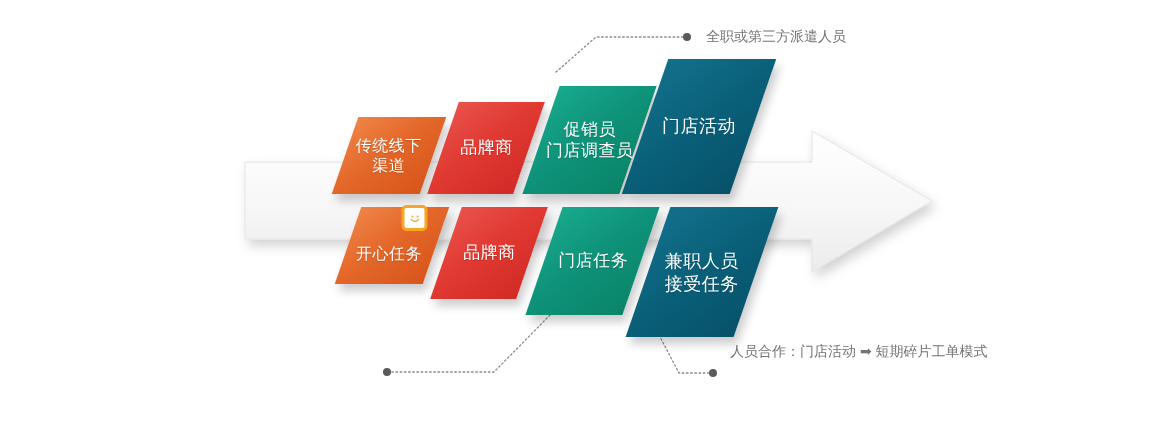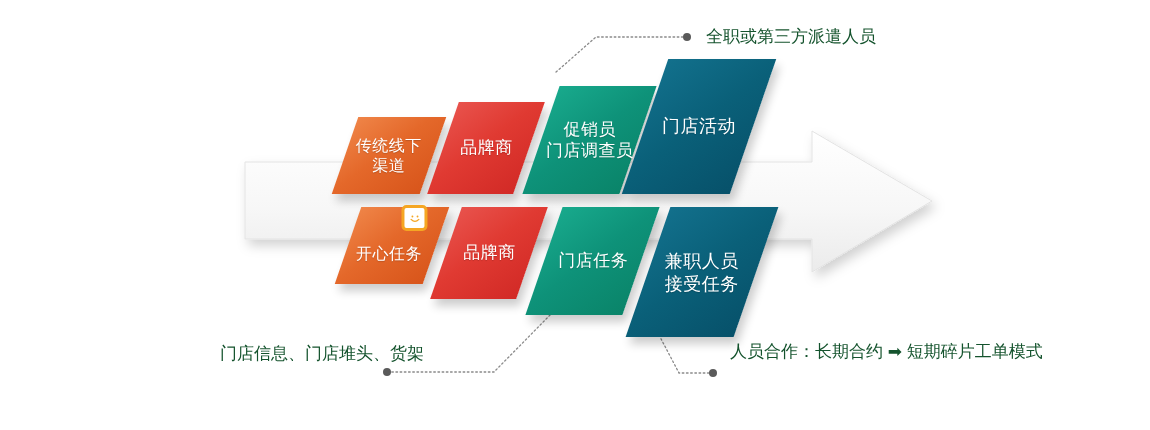--- a/index.html
+++ b/index.html
@@ -66,22 +66,22 @@
     border: 3px solid #f5a623;
     box-sizing: border-box;
     display: flex;
     align-items: center;
     justify-content: center;
   }
 
   
   .note {
     position: absolute;
-    color: #14532d;
-    font-size: 17px;
+    color: #737373;
+    font-size: 14px;
     line-height: 23px;
     white-space: nowrap;
   }
   .note .ln { display: block; }
 </style>
 </head>
 <body>
 
 <div id="stage">
 
@@ -152,20 +152,19 @@
   <div class="block c-teal" style="left:648px; top:207px; width:108px; height:130px;">
     <span class="inner" style="font-size:18px;">兼职人员
 接受任务</span>
   </div>
 
   <div class="note" style="left:706px; top:25px;">
     <span class="ln">全职或第三方派遣人员</span>
   </div>
 
   <div class="note" style="left:220px; top:342px;">
-    <span class="ln">门店信息、门店堆头、货架</span>
   </div>
 
   <div class="note" style="left:730px; top:340px;">
-    <span class="ln">人员合作：长期合约 ➡ 短期碎片工单模式</span>
+    <span class="ln">人员合作：门店活动 ➡ 短期碎片工单模式</span>
   </div>
 
 </div>
 
 </body></html>

